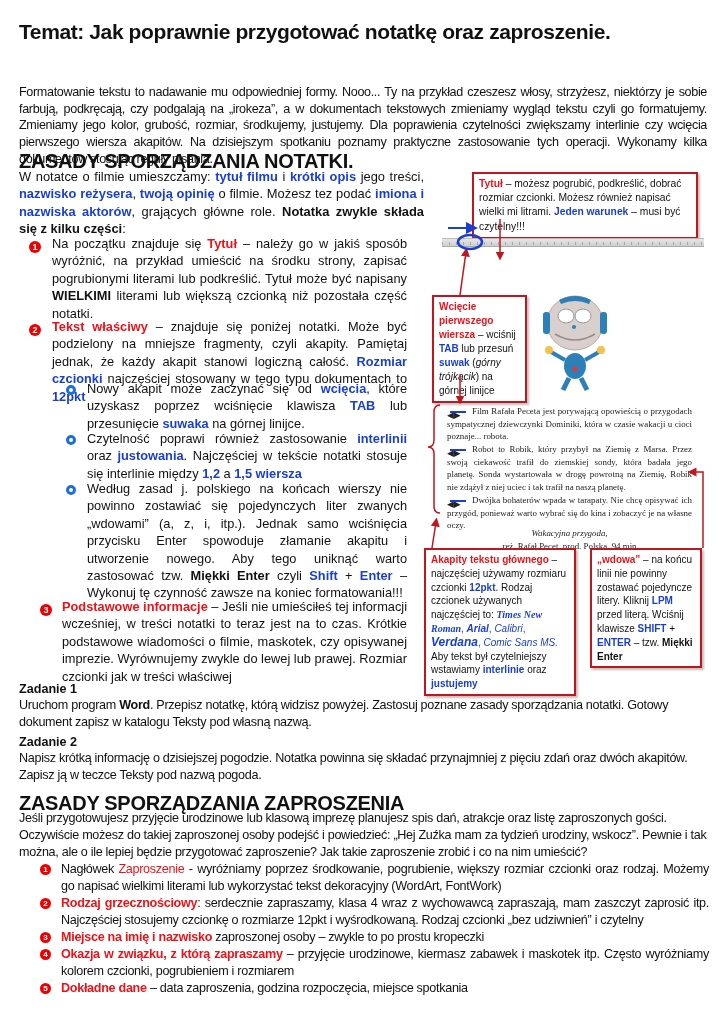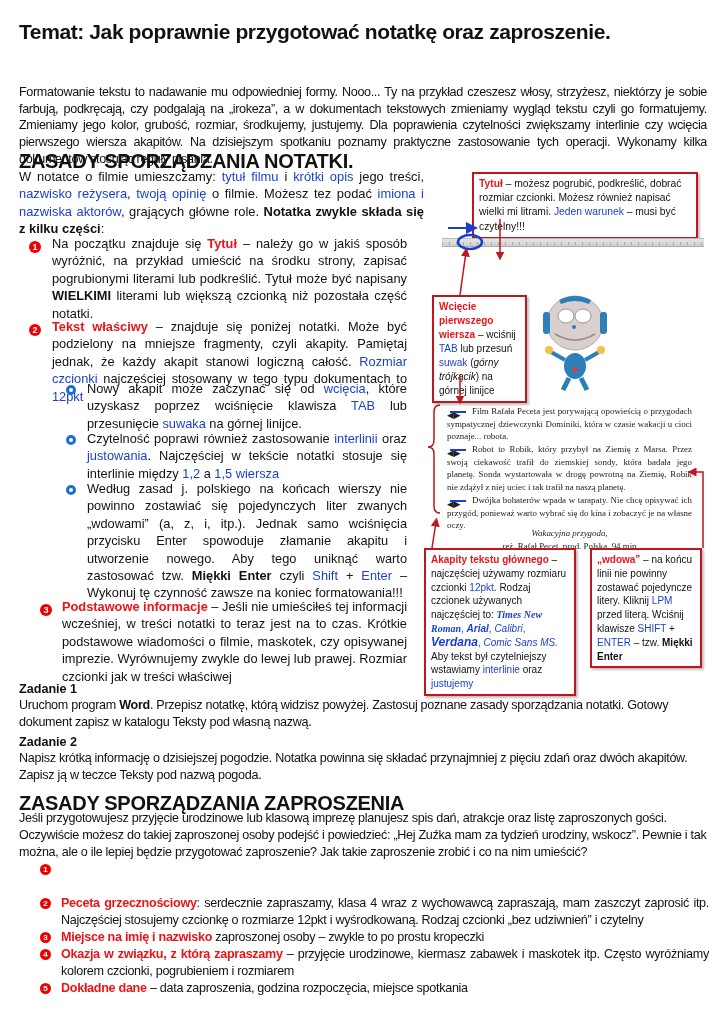--- a/index.html
+++ b/index.html
@@ -2,21 +2,21 @@
 <html><head>
 <meta charset="utf-8">
 <style>
   * { box-sizing: border-box; margin: 0; padding: 0; }
   body { width: 725px; height: 1024px; background: #fff; color: #111; font-family: "Liberation Sans", sans-serif; position: relative; overflow: hidden; }
   .page { position: absolute; left: 0; top: 0; width: 725px; height: 1024px; }
   .title { position: absolute; left: 19px; top: 20px; font-size: 21px; font-weight: bold; letter-spacing: -0.4px; }
   .intro { position: absolute; left: 19px; top: 58px; width: 688px; font-size: 12.6px; line-height: 16.7px; text-align: justify; letter-spacing: -0.35px; margin-top: 26px; }
   .h2 { position: absolute; left: 19px; font-size: 20px; font-weight: bold; letter-spacing: -0.3px; }
   .col { position: absolute; left: 19px; width: 405px; font-size: 12.8px; line-height: 17.4px; text-align: justify; }
-  .blue { color: #1a3fcf; font-weight: normal; }
+  .blue { color: #1a3fcf; font-weight: bold; }
   .red { color: #e8141a; font-weight: bold; }
   .bold { font-weight: bold; }
   .num { position: absolute; font-size: 13px; color: #e8141a; font-weight: bold; }
   .num .circ { display: inline-block; width: 12px; height: 12px; border-radius: 50%; background: #e00; color: #fff; font-size: 9px; line-height: 12px; text-align: center; }
   .item { position: absolute; text-align: justify; font-size: 12.8px; line-height: 17.4px; }
   .bullet { position: absolute; width: 10px; height: 10px; border-radius: 50%; border: 3px solid #1a6fd8; background: #fff; }
   .callout { position: absolute; border: 2px solid #c0161d; background: #fff; font-size: 10.3px; line-height: 14.2px; padding: 3px 5px; box-shadow: 2px 2px 2px rgba(0,0,0,0.25); }
   .ruler { position: absolute; left: 442px; top: 238px; width: 262px; height: 9px; background: linear-gradient(#e6e6e6,#cfcfcf); border-top: 1px solid #bbb; border-bottom: 1px solid #aaa; }
   .ruler .ticks { position: absolute; left: 0; right: 0; top: 3px; height: 3px; background: repeating-linear-gradient(90deg, #888 0 1px, transparent 1px 7px); opacity: 0.6; }
   .film-title { position: absolute; left: 484px; top: 262px; font-family: "Liberation Serif", serif; font-weight: bold; font-size: 18.5px; }
@@ -152,23 +152,24 @@
   <div class="task" style="top:697px;">
     <span>Uruchom program </span><span class="bold">Word</span><span>. Przepisz notatkę, którą widzisz powyżej. Zastosuj poznane zasady sporządzania notatki. Gotowy dokument zapisz w katalogu Teksty pod własną nazwą.</span>
   </div>
   <div class="task-h" style="top:735px;">Zadanie 2</div>
   <div class="task" style="top:750px;">Napisz krótką informację o dzisiejszej pogodzie. Notatka powinna się składać przynajmniej z pięciu zdań oraz dwóch akapitów. Zapisz ją w teczce Teksty pod nazwą pogoda.</div>
 
   <div class="h2" style="top:792px;">ZASADY SPORZĄDZANIA ZAPROSZENIA</div>
   <div class="inv" style="top:810px;">Jeśli przygotowujesz przyjęcie urodzinowe lub klasową imprezę planujesz spis dań, atrakcje oraz listę zaproszonych gości. Oczywiście możesz do takiej zaproszonej osoby podejść i powiedzieć: „Hej Zuźka mam za tydzień urodziny, wskocz”. Pewnie i tak można, ale o ile lepiej będzie przygotować zaproszenie? Jak takie zaproszenie zrobić i co na nim umieścić?</div>
 
   <div class="inv-num" style="top:864px;">1</div>
+  <div class="inv-item" style="top:861px;"><span>Nagłówek </span><span class="red" style="font-weight:normal">Zaproszenie</span><span> -  wyróżniamy poprzez środkowanie, pogrubienie, większy rozmiar czcionki oraz rodzaj. Możemy go napisać wielkimi literami lub wykorzystać tekst dekoracyjny (WordArt, FontWork)</span></div>
 
   <div class="inv-num" style="top:898px;">2</div>
-  <div class="inv-item" style="top:895px;"><span class="red">Peceta grzecznościowy</span><span>: serdecznie zapraszamy, klasa 4 wraz z wychowawcą zapraszają, mam zaszczyt zaprosić itp. Najczęściej stosujemy czcionkę o rozmiarze 12pkt i wyśrodkowaną. Rodzaj czcionki „bez udziwnień” i czytelny</span></div>
+  <div class="inv-item" style="top:895px;"><span class="red">Rodzaj grzecznościowy</span><span>: serdecznie zapraszamy, klasa 4 wraz z wychowawcą zapraszają, mam zaszczyt zaprosić itp. Najczęściej stosujemy czcionkę o rozmiarze 12pkt i wyśrodkowaną. Rodzaj czcionki „bez udziwnień” i czytelny</span></div>
 
   <div class="inv-num" style="top:932px;">3</div>
   <div class="inv-item" style="top:929px;"><span class="red">Miejsce na imię i nazwisko</span><span> zaproszonej osoby – zwykle to po prostu kropeczki</span></div>
 
   <div class="inv-num" style="top:949px;">4</div>
   <div class="inv-item" style="top:946px;"><span class="red">Okazja w związku, z którą zapraszamy</span><span> – przyjęcie urodzinowe, kiermasz zabawek i maskotek itp. Często wyróżniamy kolorem czcionki, pogrubieniem i rozmiarem</span></div>
 
   <div class="inv-num" style="top:983px;">5</div>
   <div class="inv-item" style="top:980px;"><span class="red">Dokładne dane</span><span> – data zaproszenia, godzina rozpoczęcia, miejsce spotkania</span></div>
 

